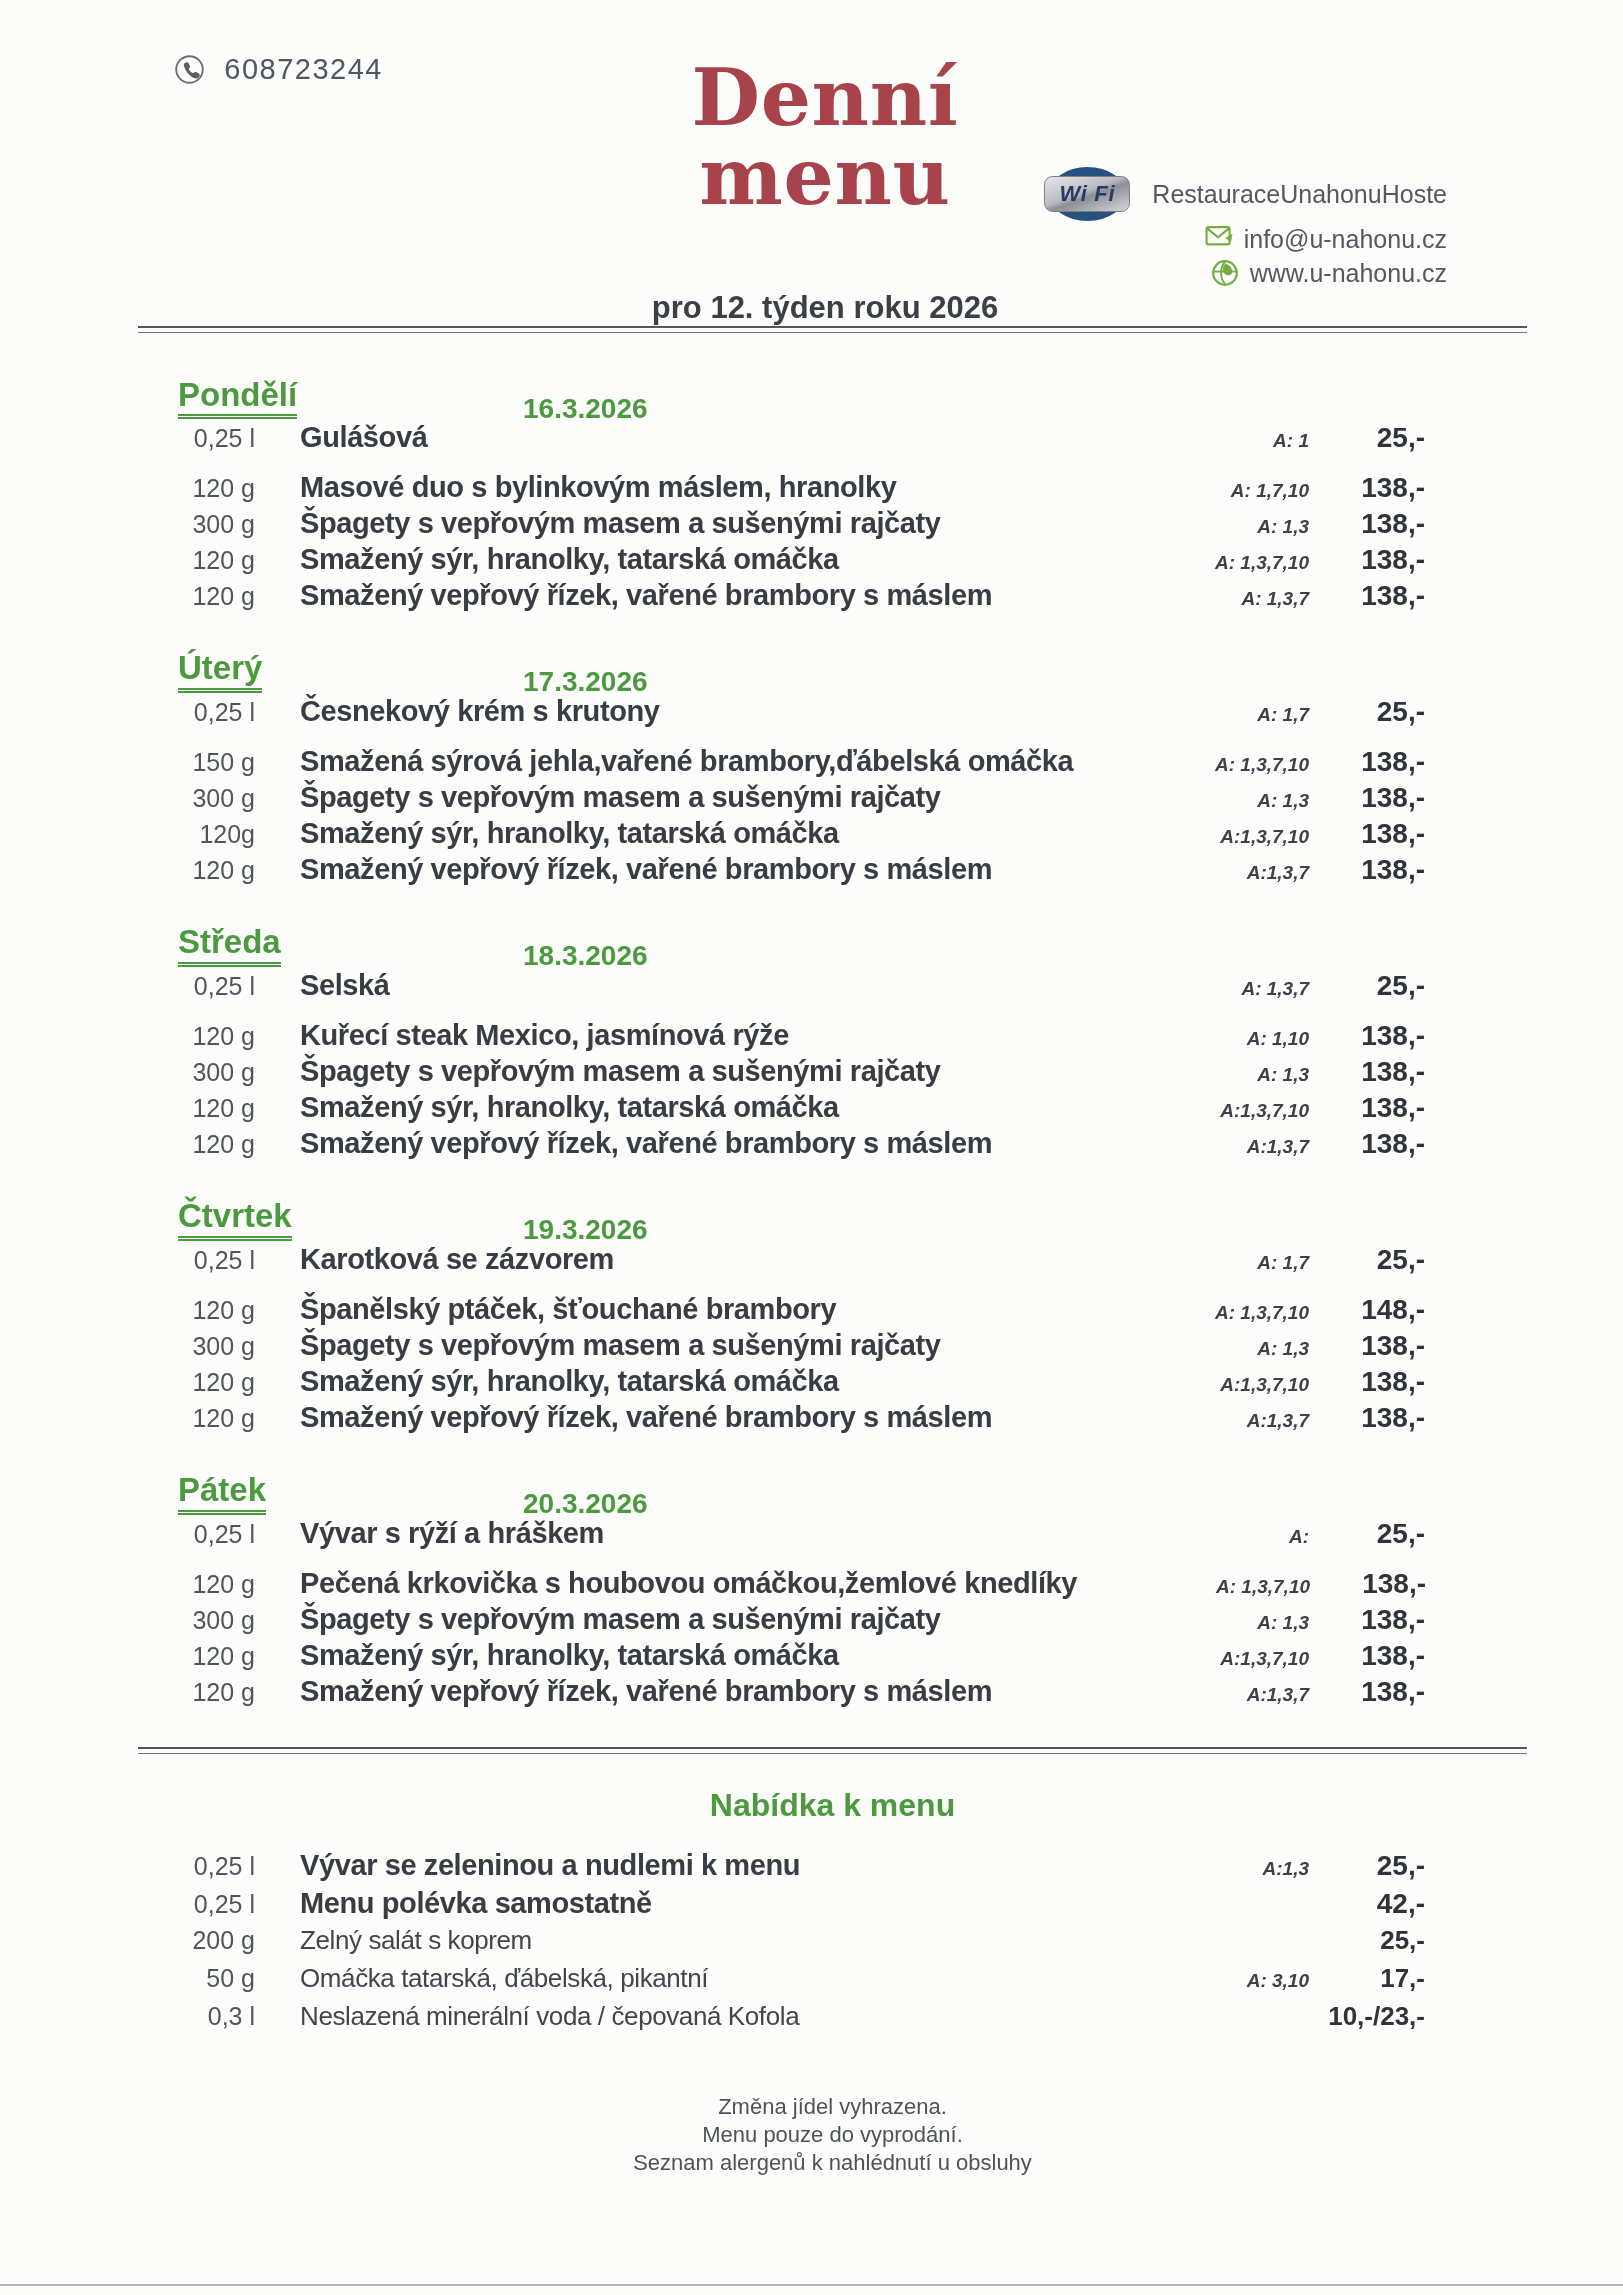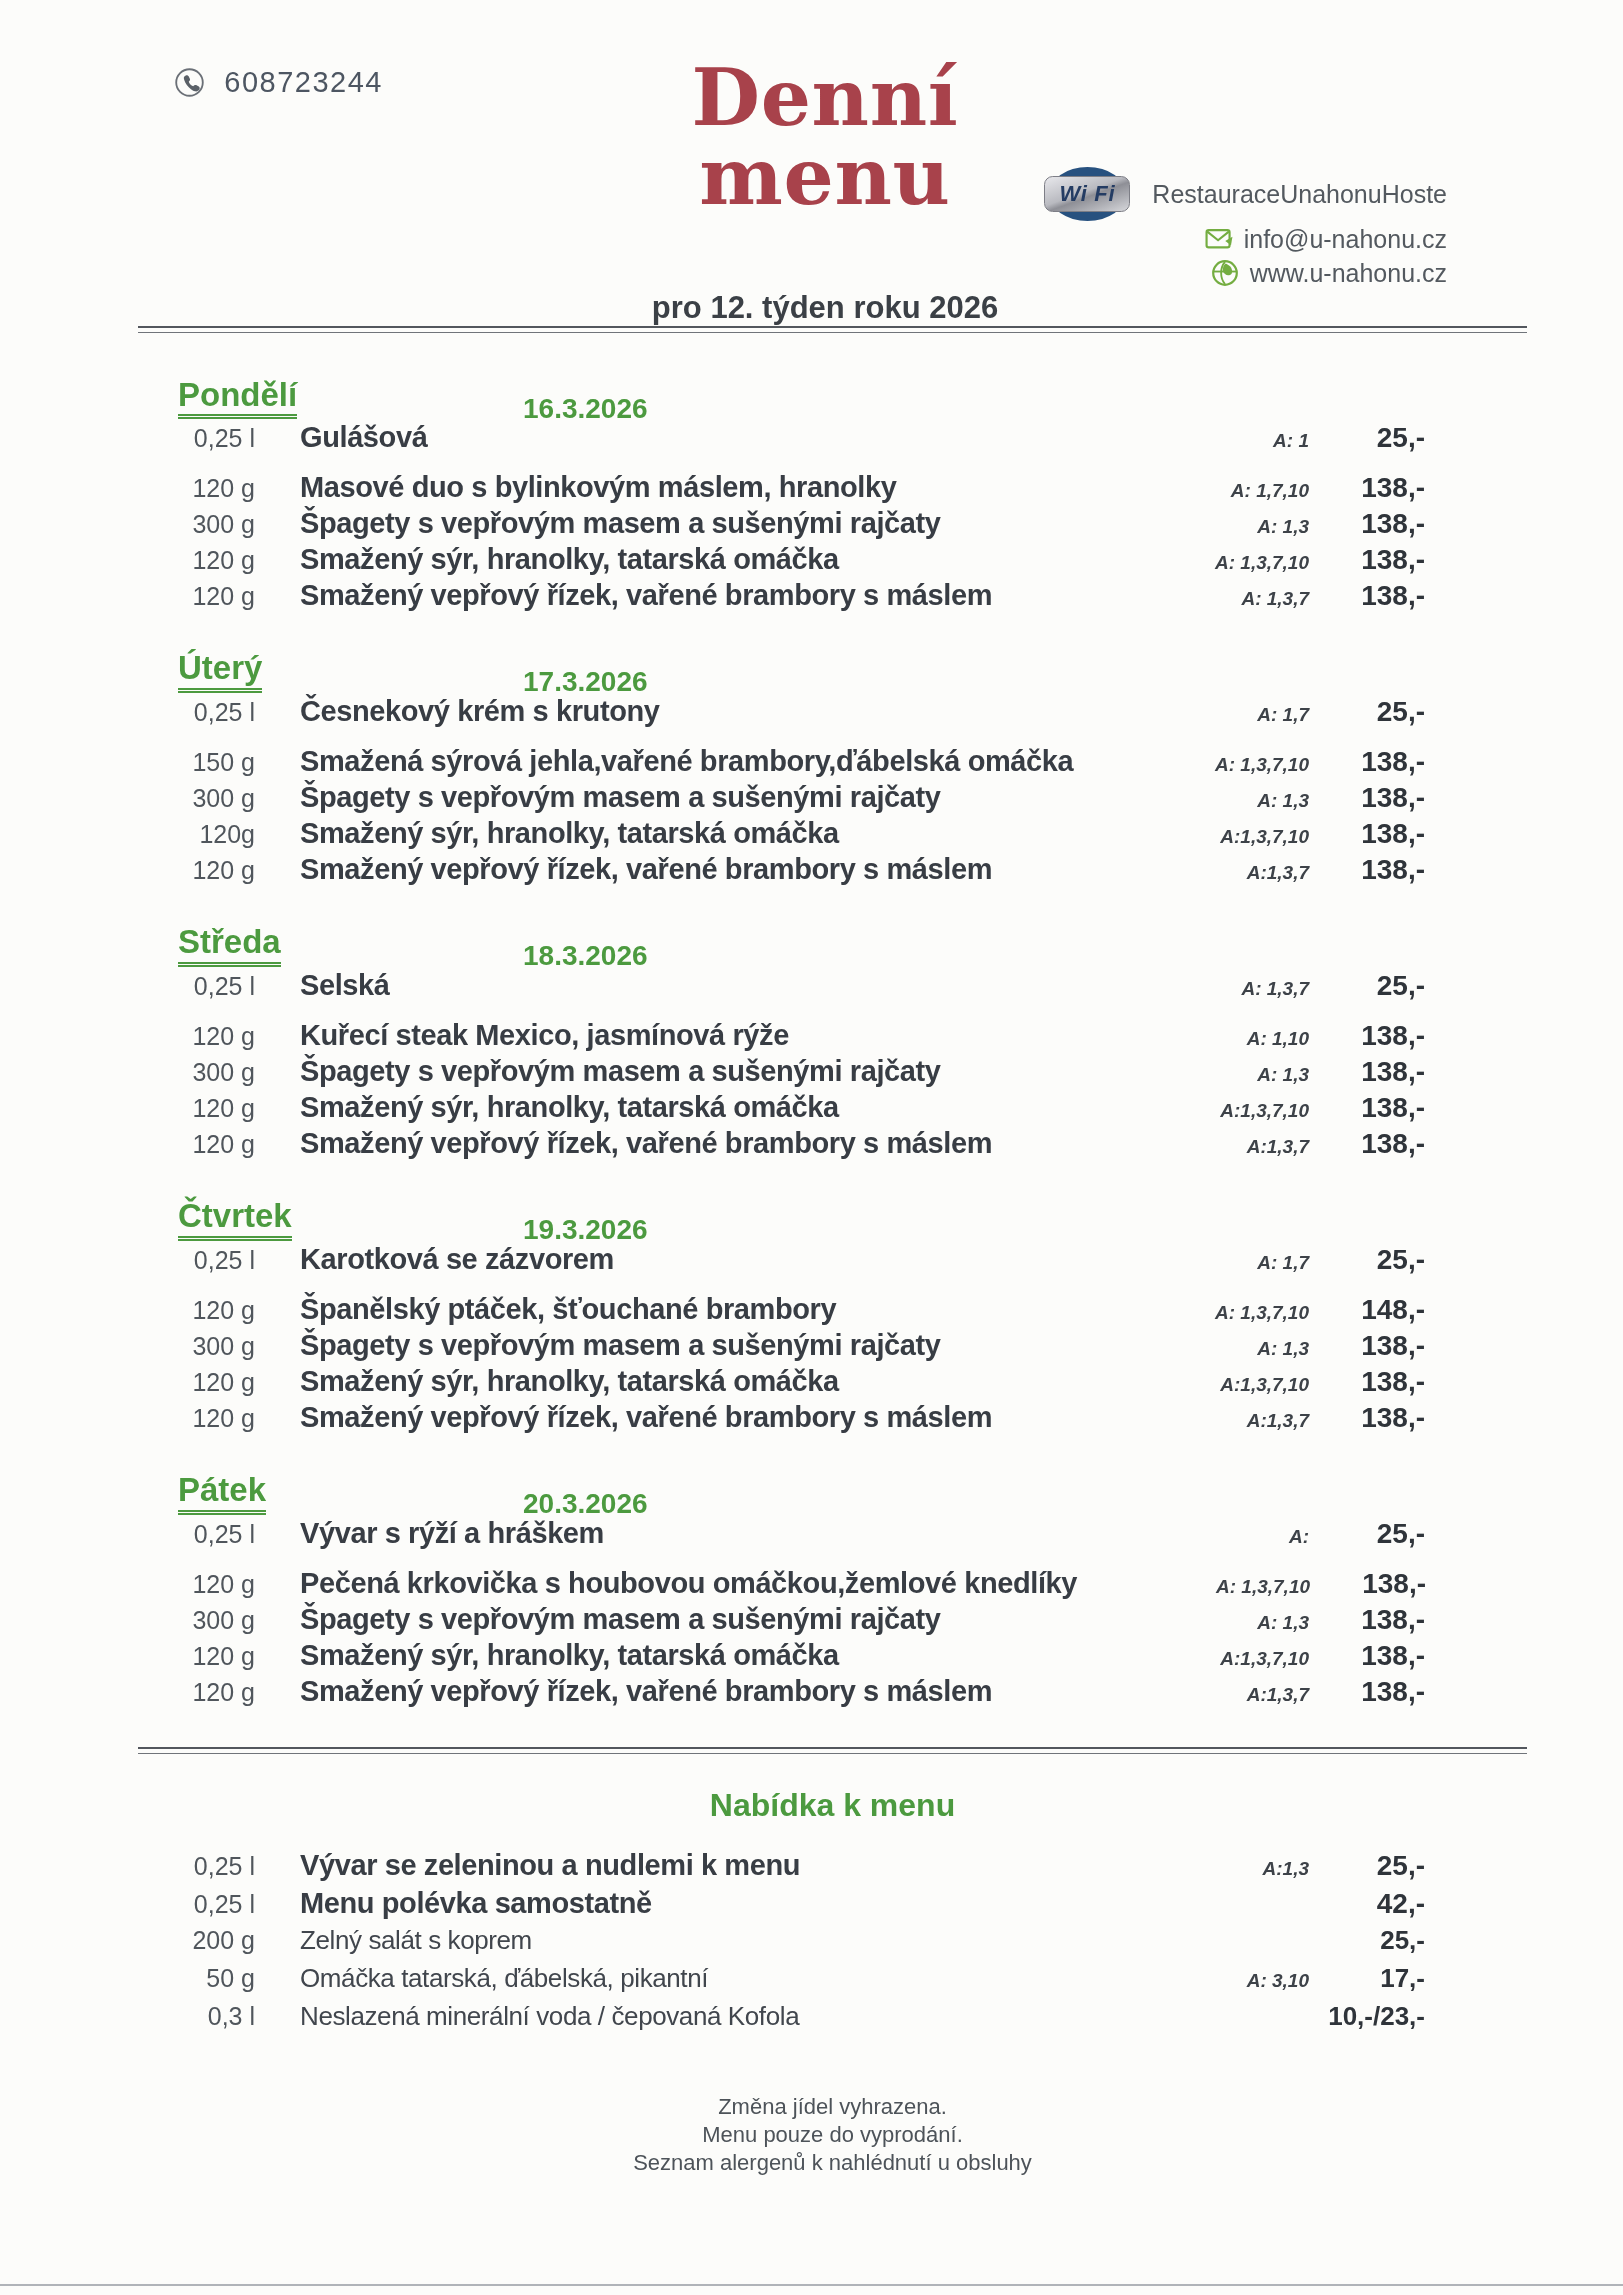--- a/index.html
+++ b/index.html
@@ -12,36 +12,36 @@
   .content{margin-left:138px;width:1389px;position:relative;}
 
   
   header{display:grid;grid-template-columns:436px 1fr 451px;padding-top:38px;height:288px;}
   .h-left{position:relative;padding-left:29px;}
   .logo{position:relative;width:378px;height:173px;}
   .logo svg{position:absolute;left:87px;top:-14.5px;z-index:0;}
   .logo-text{position:absolute;left:11px;top:64px;z-index:1;line-height:1;}
   .logo-small{display:block;font-size:25px;letter-spacing:9.5px;font-weight:500;color:#568879;}
   .logo-big{display:block;margin-top:4.4px;font-size:55px;font-weight:bold;letter-spacing:0.7px;color:#4f8577;transform:scaleX(.92);transform-origin:left;}
-  .phone-row{display:flex;align-items:center;gap:19px;margin-top:28px;margin-left:7.3px;}
+  .phone-row{display:flex;align-items:center;gap:19px;margin-top:15px;margin-left:7.3px;}
   .phone-num{font-size:29px;color:#4d5662;letter-spacing:1.5px;}
   .h-center{text-align:center;}
   .title{margin:20.4px 0 0 0;font-family:"DejaVu Serif",serif;font-weight:bold;font-size:79px;line-height:1;color:#a8424b;word-spacing:28px;letter-spacing:0.7px;}
   .subtitle{margin-top:74px;font-size:31px;font-weight:bold;color:#3b4046;}
   .h-right{padding-top:135px;padding-right:80px;}
   .wifi-row{display:flex;align-items:center;justify-content:flex-end;gap:22px;}
   .wifi-badge{position:relative;width:86px;height:42px;flex:0 0 auto;}
   .wifi-badge .ellipse{position:absolute;left:4.4px;top:-5.8px;width:77px;height:54px;border-radius:50%;background:#27517f;}
   .wifi-badge .plate{position:absolute;left:0;top:2.9px;width:86px;height:36px;border-radius:8.7px;
     background:linear-gradient(160deg,#e8e8ec 0%,#b9bac0 45%,#8e8f96 55%,#d6d7db 100%);
     border:1.5px solid #7d7e86;box-sizing:border-box;
     display:flex;align-items:center;justify-content:center;
     font-size:22px;font-weight:bold;font-style:italic;color:#243c63;letter-spacing:0.7px;}
   .wifi-name{font-size:25px;color:#53595f;}
-  .contact-row{display:flex;align-items:center;justify-content:flex-end;gap:10.2px;margin-top:10.2px;}
+  .contact-row{display:flex;justify-content:flex-end;gap:10.2px;margin-top:10.2px;}
   .contact-row.web{margin-top:4.4px;}
   .contact-text{font-size:25px;color:#53595f;}
 
   
   .divider{height:3.6px;border-top:2.9px solid #53575d;border-bottom:1.5px solid #70747a;}
   .divider.top{margin-top:0;}
   .divider.mid{margin-top:17.5px;}
 
   
   .days{margin-top:45px;}

